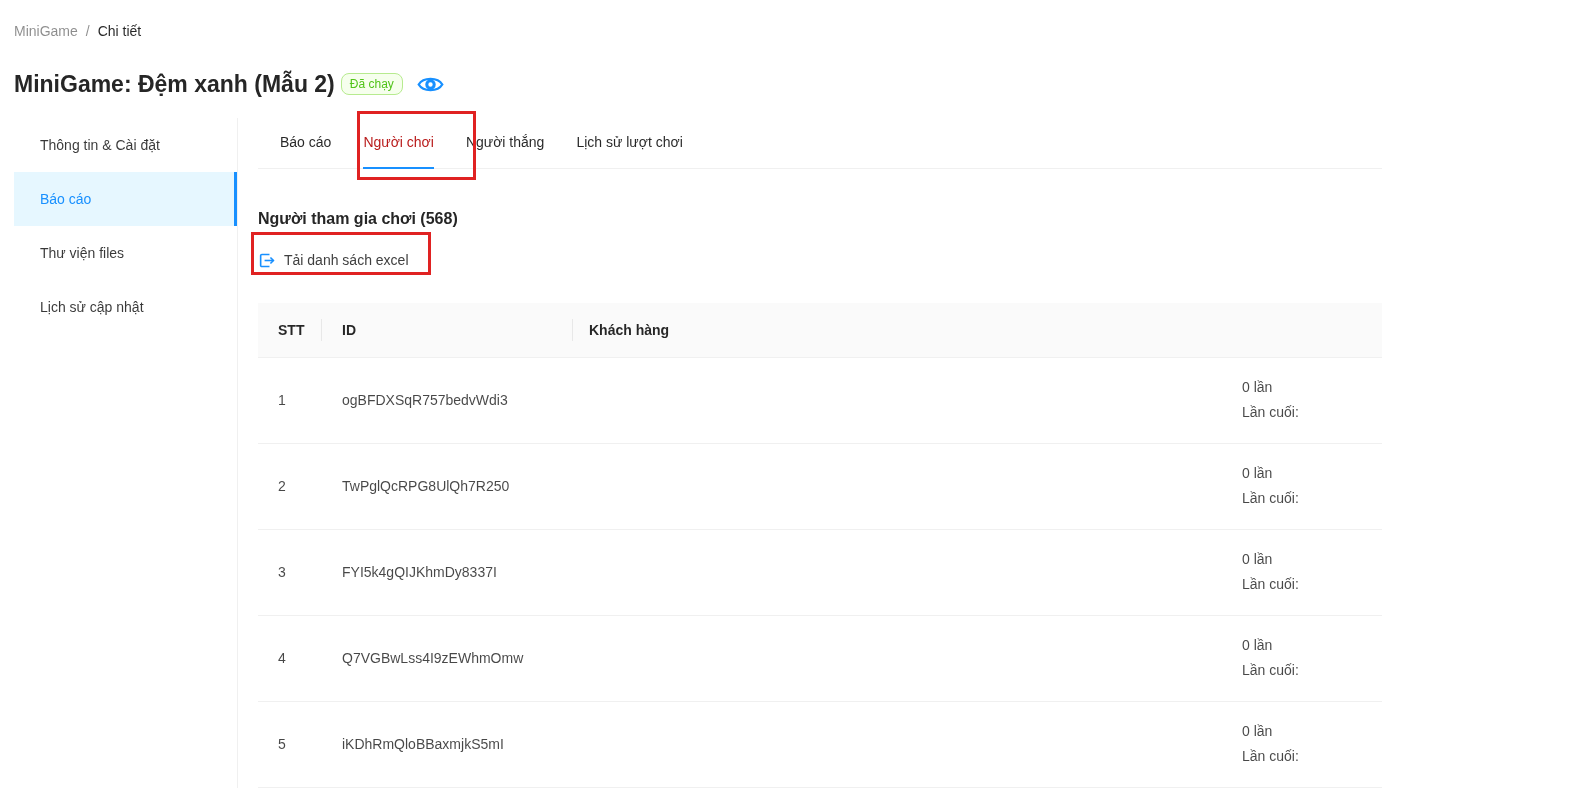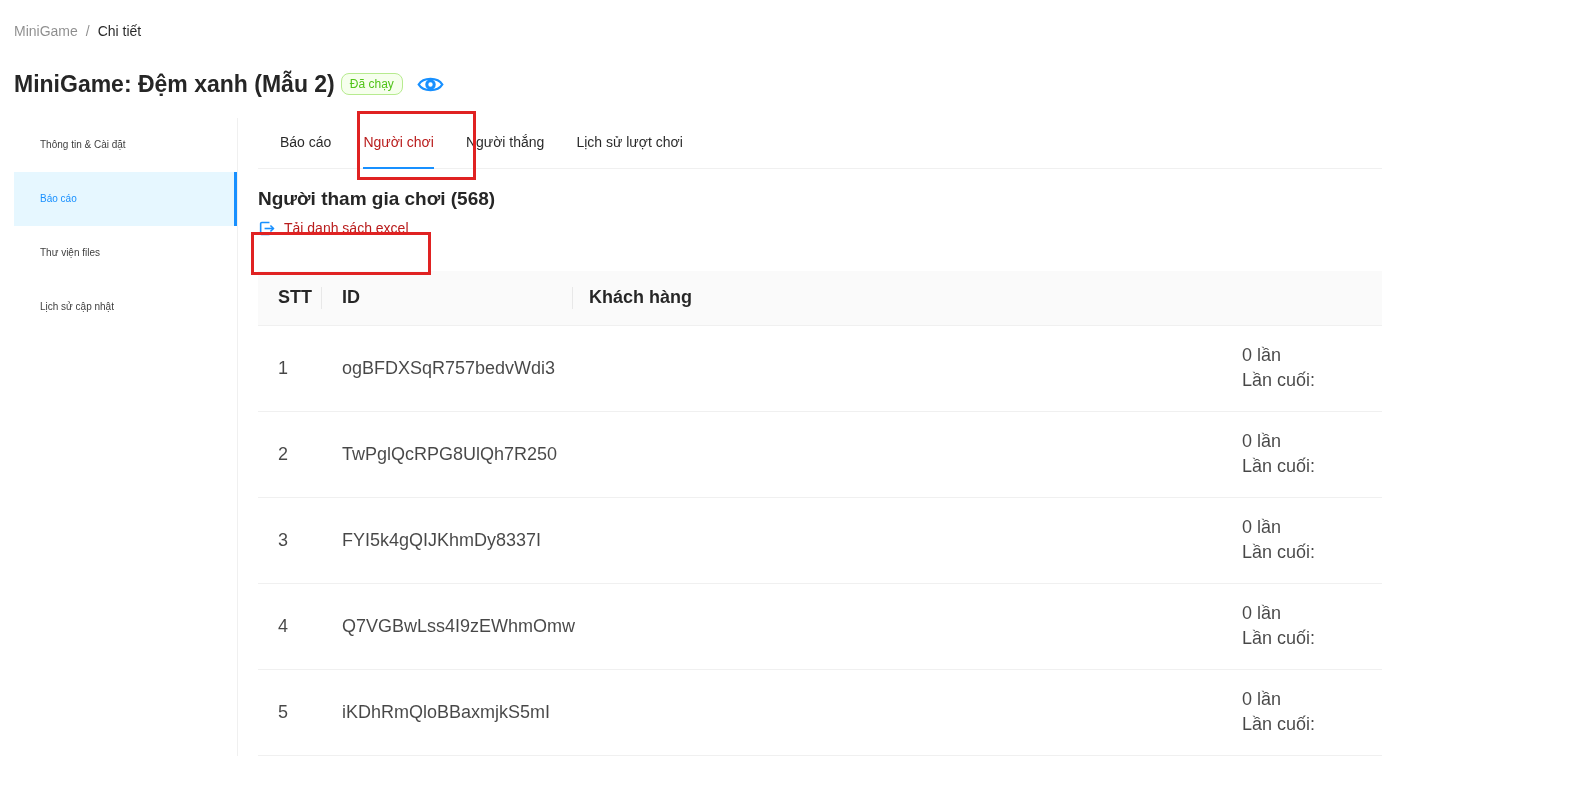--- a/index.html
+++ b/index.html
@@ -17,38 +17,38 @@
   .title-row { margin:26px 0 0 14px; display:flex; align-items:center; }
   .page-title { font-size:23px; line-height:32px; font-weight:700; color:#262626; }
   .status-tag { margin-left:6px; font-size:12px; line-height:20px; padding:0 8px; border-radius:8px;
     background:#f6ffed; border:1px solid #b7eb8f; color:#52c41a; }
   .eye { margin-left:14px; display:inline-flex; align-items:center; cursor:pointer; }
 
   
   .layout { display:flex; margin-top:18px; }
   .sidebar { width:238px; min-height:522px; border-right:1px solid #f0f0f0; padding-top:0; flex:none; }
   .side-item { width:calc(100% - 14px); margin-left:14px; height:54px; line-height:54px;
-    padding-left:26px; font-size:10px; color:rgba(0,0,0,0.78); cursor:pointer; }
+    padding-left:26px; font-size:14px; color:rgba(0,0,0,0.78); cursor:pointer; }
   .side-item.active { background:#e6f7ff; color:#1890ff; border-right:3px solid #1890ff; }
 
   .main { flex:1; padding-left:20px; }
 
   
   .tabbar { display:flex; gap:32px; padding-left:22px; border-bottom:1px solid #f0f0f0; width:1319px; }
   .tab { padding:13px 0 14px; font-size:14px; line-height:22px; color:rgba(0,0,0,0.85);
     cursor:pointer; border-bottom:2px solid transparent; margin-bottom:-1px; }
   .tab.active { color:#b91c1c; border-bottom-color:#1890ff; }
 
-  .section-title { margin-top:16px; font-size:19px; line-height:28px; font-weight:700; color:#262626; }
+  .section-title { margin-top:36px; font-size:16px; line-height:28px; font-weight:700; color:#262626; }
 
-  .export-link { display:inline-flex; align-items:center; gap:9px; margin-top:4px;
-    color:#b91c1c; font-size:14px; line-height:22px; text-decoration:none; cursor:pointer; }
+  .export-link { display:inline-flex; align-items:center; gap:9px; margin-top:16px;
+    color:#404040; font-size:14px; line-height:22px; text-decoration:none; cursor:pointer; }
 
   
-  .table { margin-top:30px; width:1317px; font-size:18px; }
+  .table { margin-top:30px; width:1317px; font-size:14px; }
   .thead { display:flex; align-items:center; background:#fafafa; height:55px;
     font-weight:700; color:rgba(0,0,0,0.85); border-bottom:1px solid #f0f0f0; }
   .th { position:relative; }
   .th:not(:last-child)::after { content:""; position:absolute; right:0; top:50%;
     transform:translateY(-50%); width:1px; height:22px; background:rgba(0,0,0,0.07); }
   .trow { display:flex; align-items:center; height:86px; border-bottom:1px solid #f0f0f0;
     color:rgba(0,0,0,0.72); }
   .c-stt { width:64px; padding-left:20px; }
   .c-id { width:251px; padding-left:20px; }
   .c-cust { width:648px; padding-left:16px; }

